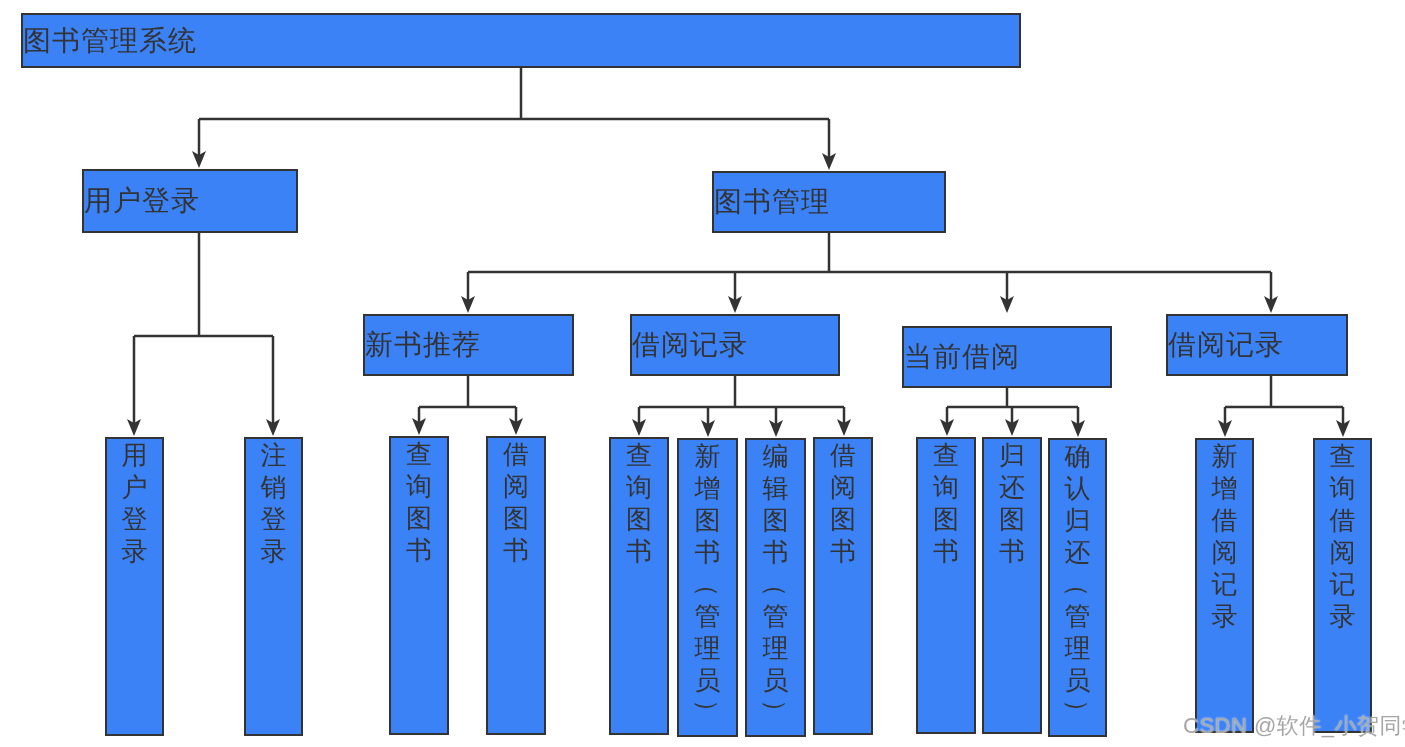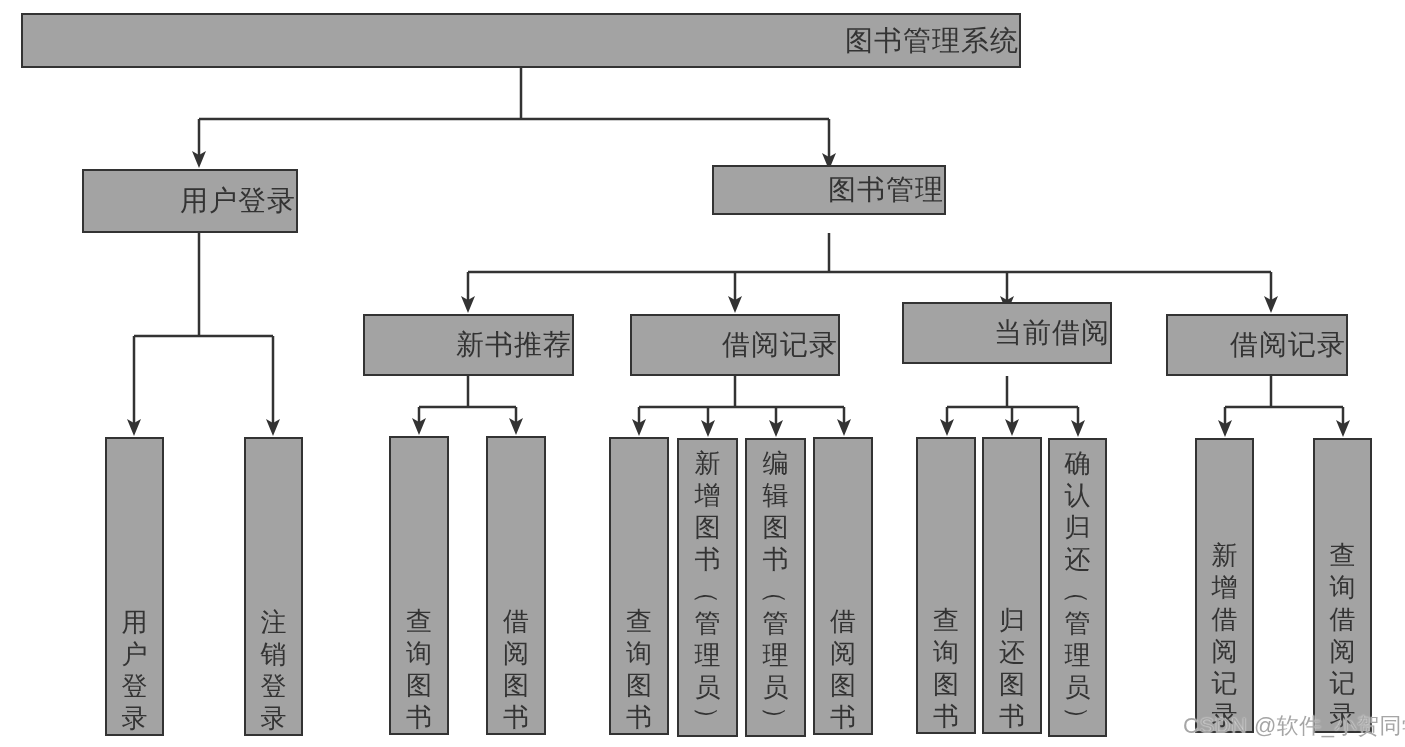--- a/index.html
+++ b/index.html
@@ -10,23 +10,23 @@
     font-family:"Liberation Sans","DejaVu Sans",sans-serif;
     color:#333333;
     overflow:hidden;
   }
   .connectors{position:absolute;left:0;top:0;width:1405px;height:747px;}
   .connectors path.ln{stroke:#333333;stroke-width:2.5;fill:none;}
   .connectors path.arr{fill:#333333;stroke:none;}
   .node{
     position:absolute;
     border:2.5px solid #333333;
-    background:#a3a3a3;
+    background:#3b82f6;
     box-sizing:border-box;
-    display:flex;align-items:center;justify-content:flex-end;
+    display:flex;align-items:center;justify-content:flex-start;
     font-size:28px;
     letter-spacing:1px;
     color:#333333;
   }
   .leaf{
     flex-direction:column;
     overflow:hidden;
   }
   .vchar{
     display:block;height:32px;line-height:32px;
@@ -110,31 +110,31 @@
     <path class="arr" d="M1343 437 l-7 -17 l7 4 l7 -4 z"></path>
   </svg>
 
   <div class="node" style="left:21px;top:13px;width:1000px;height:55px">
     <span>图书管理系统</span>
   </div>
 
   <div class="node" style="left:82px;top:169px;width:216px;height:64px">
     <span>用户登录</span>
   </div>
-  <div class="node" style="left:712px;top:165px;width:234px;height:50px">
+  <div class="node" style="left:712px;top:171px;width:234px;height:62px">
     <span>图书管理</span>
   </div>
 
   <div class="node" style="left:363px;top:314px;width:211px;height:62px">
     <span>新书推荐</span>
   </div>
   <div class="node" style="left:630px;top:314px;width:210px;height:62px">
     <span>借阅记录</span>
   </div>
-  <div class="node" style="left:902px;top:302px;width:210px;height:62px">
+  <div class="node" style="left:902px;top:326px;width:210px;height:62px">
     <span>当前借阅</span>
   </div>
   <div class="node" style="left:1166px;top:314px;width:182px;height:62px">
     <span>借阅记录</span>
   </div>
 
   <div class="node leaf" style="left:105px;top:437px;width:59px;height:299px">
       <span class="vchar">用</span>
       <span class="vchar">户</span>
       <span class="vchar">登</span>

